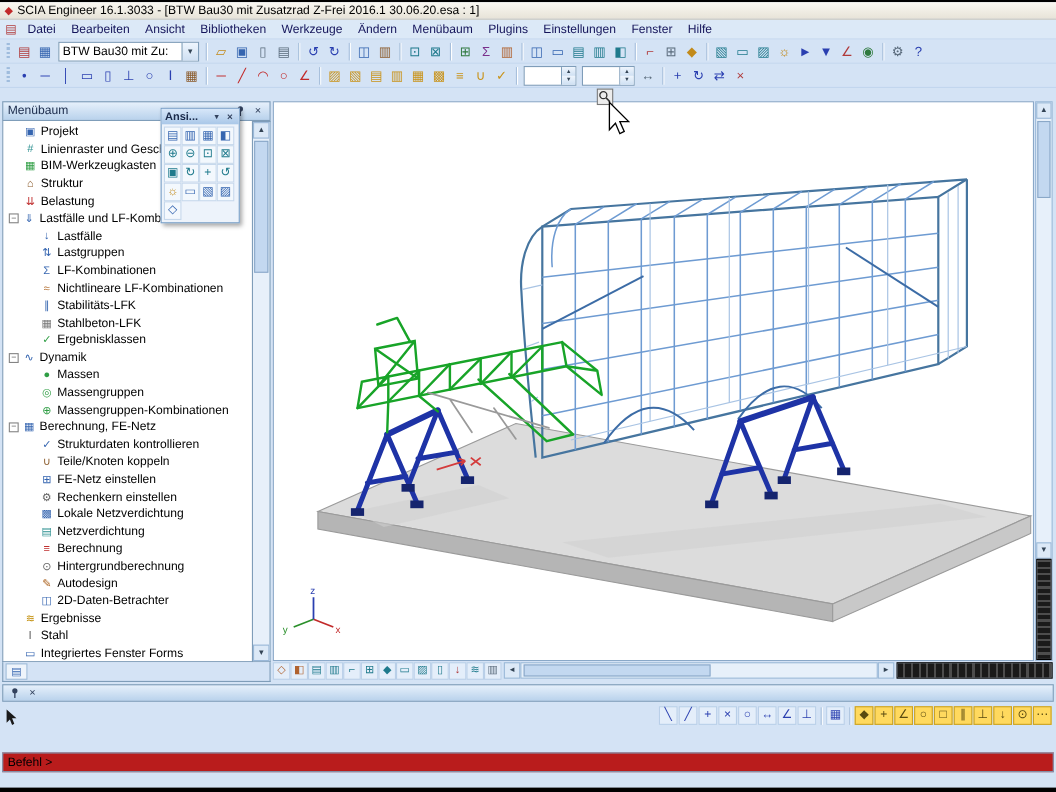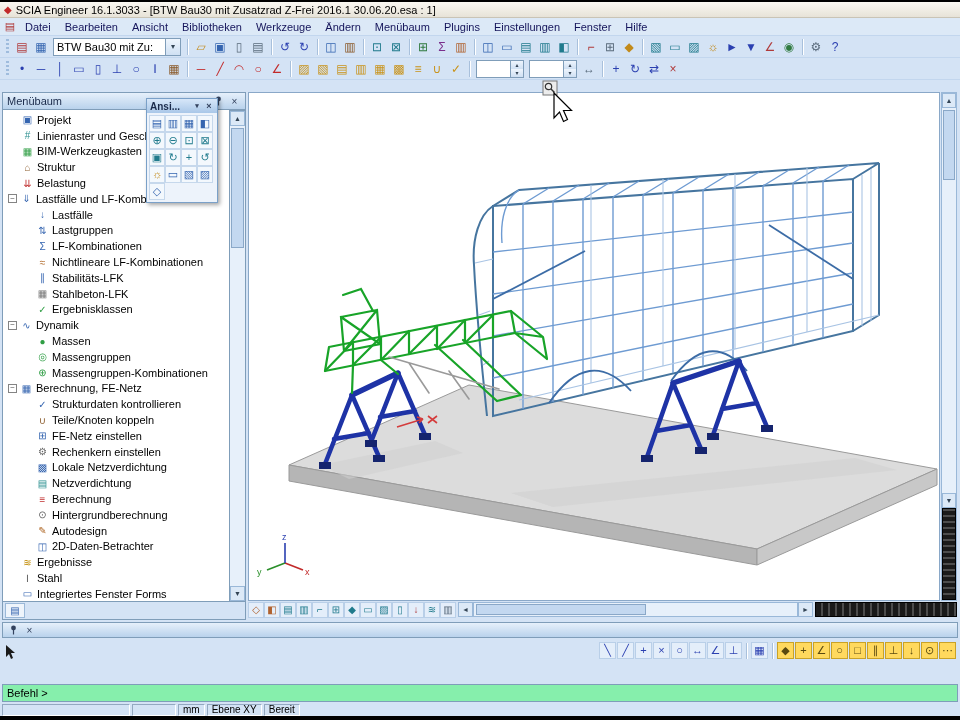--- a/index.html
+++ b/index.html
@@ -105,21 +105,21 @@
 
   .cmd-panel { position:absolute; left:0; top:622px; width:960px; height:82px; background:#d4e3f5; }
   .cmd-header { position:absolute; left:2px; top:0; width:956px; height:16px;
     background:linear-gradient(#e6f0fb,#b9d2ec); border:1px solid #7f9db9; display:flex;
     align-items:center; padding:0 4px; gap:3px; }
   .cmd-cursor { position:absolute; left:5px; top:22px; }
   .cmd-icons { position:absolute; right:4px; top:20px; display:flex; align-items:center; gap:1px; }
   .cmd-icons .tbtn { width:17px; height:17px; background:#e4eefa; border:1px solid #b9cfe8; border-radius:0; }
   .cmd-icons .tbtn.snap { background:#ffd95e; border:1px solid #c9a227; }
   .cmd-icons .tbtn .glyph { font-size:11px; }
-  .cmd-input { position:absolute; left:2px; top:62px; width:956px; height:18px; background:#86efac;
+  .cmd-input { position:absolute; left:2px; top:62px; width:956px; height:18px; background:#b91c1c;
     border:1px solid #7f9db9; display:flex; align-items:center; padding-left:4px; }
 
   .statusbar { position:absolute; left:0; top:704px; width:960px; height:12px; background:#d4e3f5;
     display:flex; align-items:stretch; gap:2px; padding:0 2px; font-size:10px; }
   .seg { border:1px solid; border-color:#93a8c0 #fff #fff #93a8c0; padding:0 4px; line-height:10px;
     white-space:nowrap; }
 
   .cursor-overlay { position:absolute; left:542px; top:80px; z-index:50; pointer-events:none; }
 </style>
 </head>
@@ -873,27 +873,20 @@
         </span>
         <span class="tbtn snap">
           <span class="glyph" style="color: rgb(90, 74, 16);">⋯</span>
         </span>
       </div>
     <div class="cmd-input">
       <span>Befehl &gt;</span>
     </div>
   </div>
 
-  <div class="statusbar">
-    <span class="seg" style="width:128px"></span>
-    <span class="seg" style="width:44px"></span>
-    <span class="seg">mm</span>
-    <span class="seg">Ebene XY</span>
-    <span class="seg">Bereit</span>
-  </div>
 
   <div class="bottom-black"></div>
 
   <div class="cursor-overlay">
     <svg width="36" height="46" viewBox="0 0 36 46">
       <rect x="1" y="1" width="14" height="14" fill="#ececec" stroke="#777"></rect>
       <circle cx="6.5" cy="6.5" r="3.2" fill="none" stroke="#333" stroke-width="1.2"></circle>
       <line x1="9" y1="9" x2="12.5" y2="12.5" stroke="#333" stroke-width="1.4"></line>
       <polygon points="12,13 12,38 17.5,32 21.5,41.5 25.5,39.5 21.5,30.5 29.5,30.5" fill="#fff" stroke="#000" stroke-width="1.2"></polygon>
     </svg>

